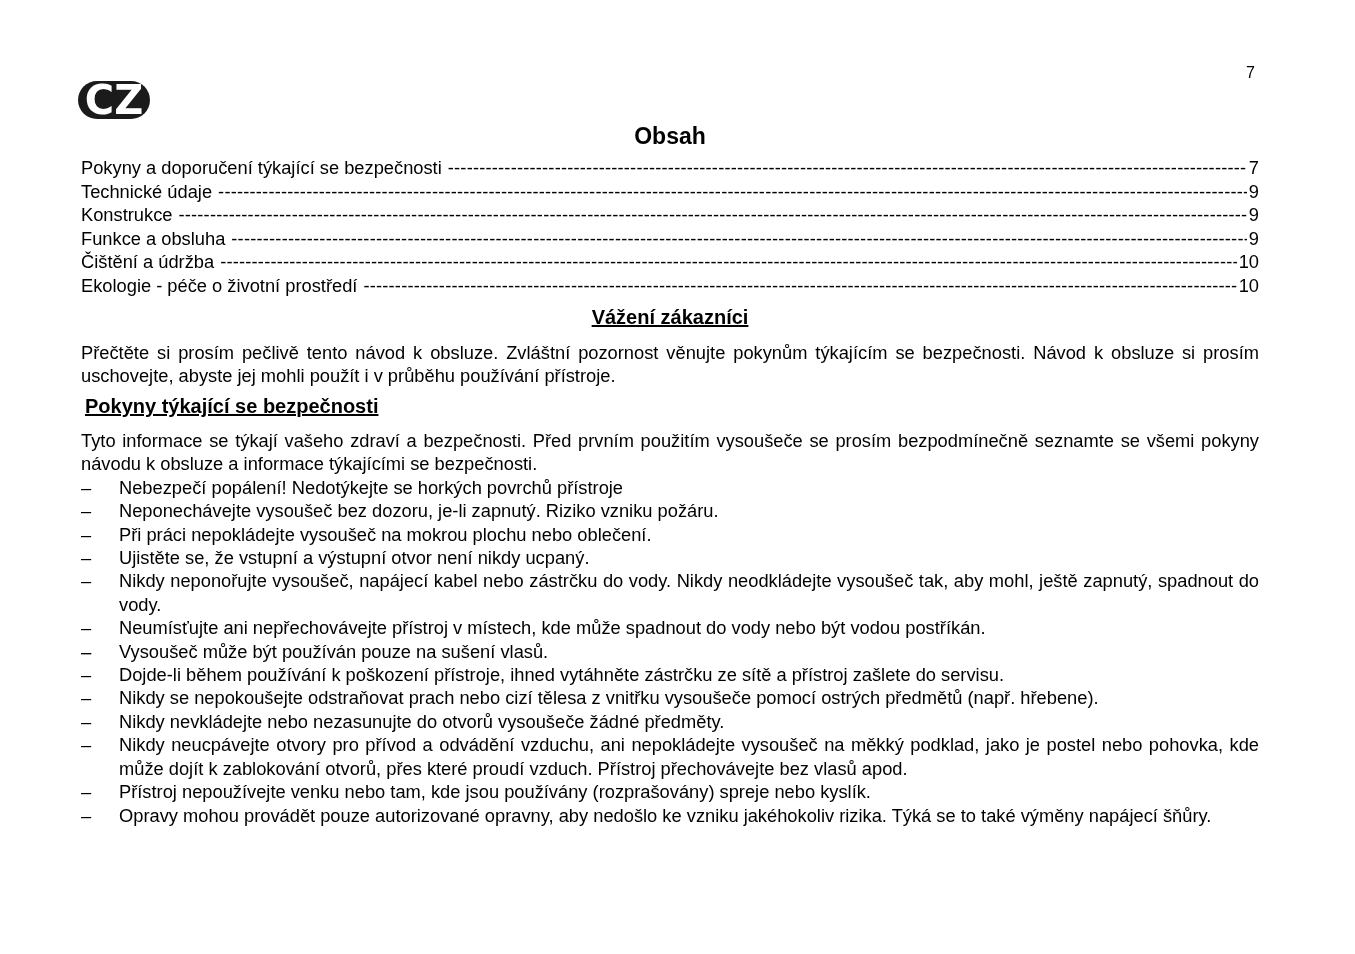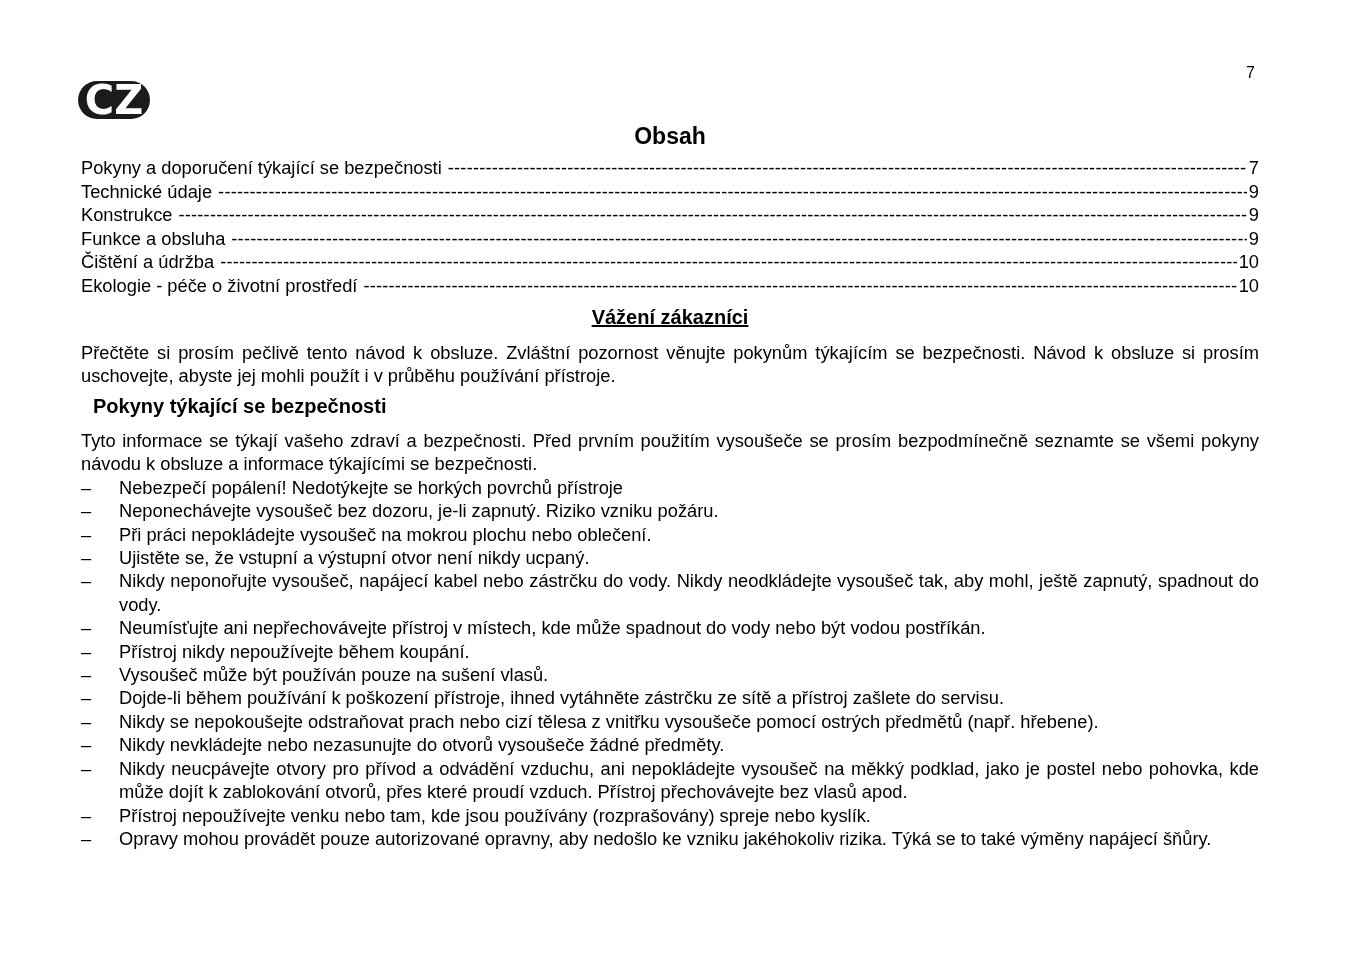--- a/index.html
+++ b/index.html
@@ -17,21 +17,21 @@
   .content { position: absolute; left: 81px; width: 1178px; top: 0; }
   .toc-title { position: absolute; top: 123px; left: 0; width: 1178px; text-align: center; font-weight: bold; font-size: 23px; }
   .toc { position: absolute; top: 156px; left: 0; width: 1178px; }
   .toc-row { display: flex; align-items: baseline; height: 23.6px; line-height: 23.6px; white-space: nowrap; }
   .toc-label { flex: 0 0 auto; padding-right: 6px; }
   .toc-dots { flex: 1 1 auto; overflow: hidden; white-space: nowrap; }
   .toc-dots::before { content: "------------------------------------------------------------------------------------------------------------------------------------------------------------------------------------------------------------------------------------------------------------"; letter-spacing: 0.2px; }
   .toc-page { flex: 0 0 auto; padding-left: 2px; }
   .h-center { position: absolute; top: 306px; left: 0; width: 1178px; text-align: center; font-weight: bold; font-size: 20px; text-decoration: underline; }
   .intro { position: absolute; top: 341px; left: 0; width: 1178px; line-height: 23.4px; text-align: justify; }
-  .section-title { position: absolute; top: 395px; left: 12px; font-weight: bold; font-size: 20px; }
+  .section-title { position: absolute; top: 395px; left: 4px; font-weight: bold; font-size: 20px; text-decoration: underline; }
   .safety { position: absolute; top: 429px; left: 0; width: 1178px; line-height: 23.4px; }
   .safety-intro { text-align: justify; }
   .bullets { list-style: none; margin: 0; padding: 0; }
   .bullets li { position: relative; padding-left: 38px; text-align: justify; }
   .bullets li .dash { position: absolute; left: 0; top: 0; }
 </style>
 </head>
 <body>
 
 <div class="page-number">7</div>
@@ -80,21 +80,21 @@
 
   <div class="safety">
     <div class="safety-intro">Tyto informace se týkají vašeho zdraví a bezpečnosti. Před prvním použitím vysoušeče se prosím bezpodmínečně seznamte se všemi pokyny návodu k obsluze a informace týkajícími se bezpečnosti.</div>
     <ul class="bullets">
       <li><span class="dash">–</span><span class="txt">Nebezpečí popálení!  Nedotýkejte se horkých povrchů přístroje</span></li>
       <li><span class="dash">–</span><span class="txt">Neponechávejte vysoušeč bez dozoru, je-li zapnutý.  Riziko vzniku požáru.</span></li>
       <li><span class="dash">–</span><span class="txt">Při práci nepokládejte vysoušeč na mokrou plochu nebo oblečení.</span></li>
       <li><span class="dash">–</span><span class="txt">Ujistěte se, že vstupní a výstupní otvor není nikdy ucpaný.</span></li>
       <li><span class="dash">–</span><span class="txt">Nikdy neponořujte vysoušeč, napájecí kabel nebo zástrčku do vody. Nikdy neodkládejte vysoušeč tak, aby mohl, ještě zapnutý, spadnout do vody.</span></li>
       <li><span class="dash">–</span><span class="txt">Neumísťujte ani nepřechovávejte přístroj v místech, kde může spadnout do vody nebo být vodou postříkán.</span></li>
-      <li><span class="dash">–</span><span class="txt">Přístroj nikdy nepoužívejte během koupání.</span></li>
+      <li><span class="dash">–</span></li>
       <li><span class="dash">–</span><span class="txt">Vysoušeč může být používán pouze na sušení vlasů.</span></li>
       <li><span class="dash">–</span><span class="txt">Dojde-li během používání k poškození přístroje, ihned vytáhněte zástrčku ze sítě a přístroj zašlete do servisu.</span></li>
       <li><span class="dash">–</span><span class="txt">Nikdy se nepokoušejte odstraňovat prach nebo cizí tělesa z vnitřku vysoušeče pomocí ostrých předmětů (např. hřebene).</span></li>
       <li><span class="dash">–</span><span class="txt">Nikdy nevkládejte nebo nezasunujte do otvorů vysoušeče žádné předměty.</span></li>
       <li><span class="dash">–</span><span class="txt">Nikdy neucpávejte otvory pro přívod a odvádění vzduchu, ani nepokládejte vysoušeč na měkký podklad, jako je postel nebo pohovka, kde může dojít k zablokování otvorů, přes které proudí vzduch. Přístroj přechovávejte bez vlasů apod.</span></li>
       <li><span class="dash">–</span><span class="txt">Přístroj nepoužívejte venku nebo tam, kde jsou používány (rozprašovány) spreje nebo kyslík.</span></li>
       <li><span class="dash">–</span><span class="txt">Opravy mohou provádět pouze autorizované opravny, aby nedošlo ke vzniku jakéhokoliv rizika. Týká se to také výměny napájecí šňůry.</span></li>
     </ul>
   </div>
 </div>

